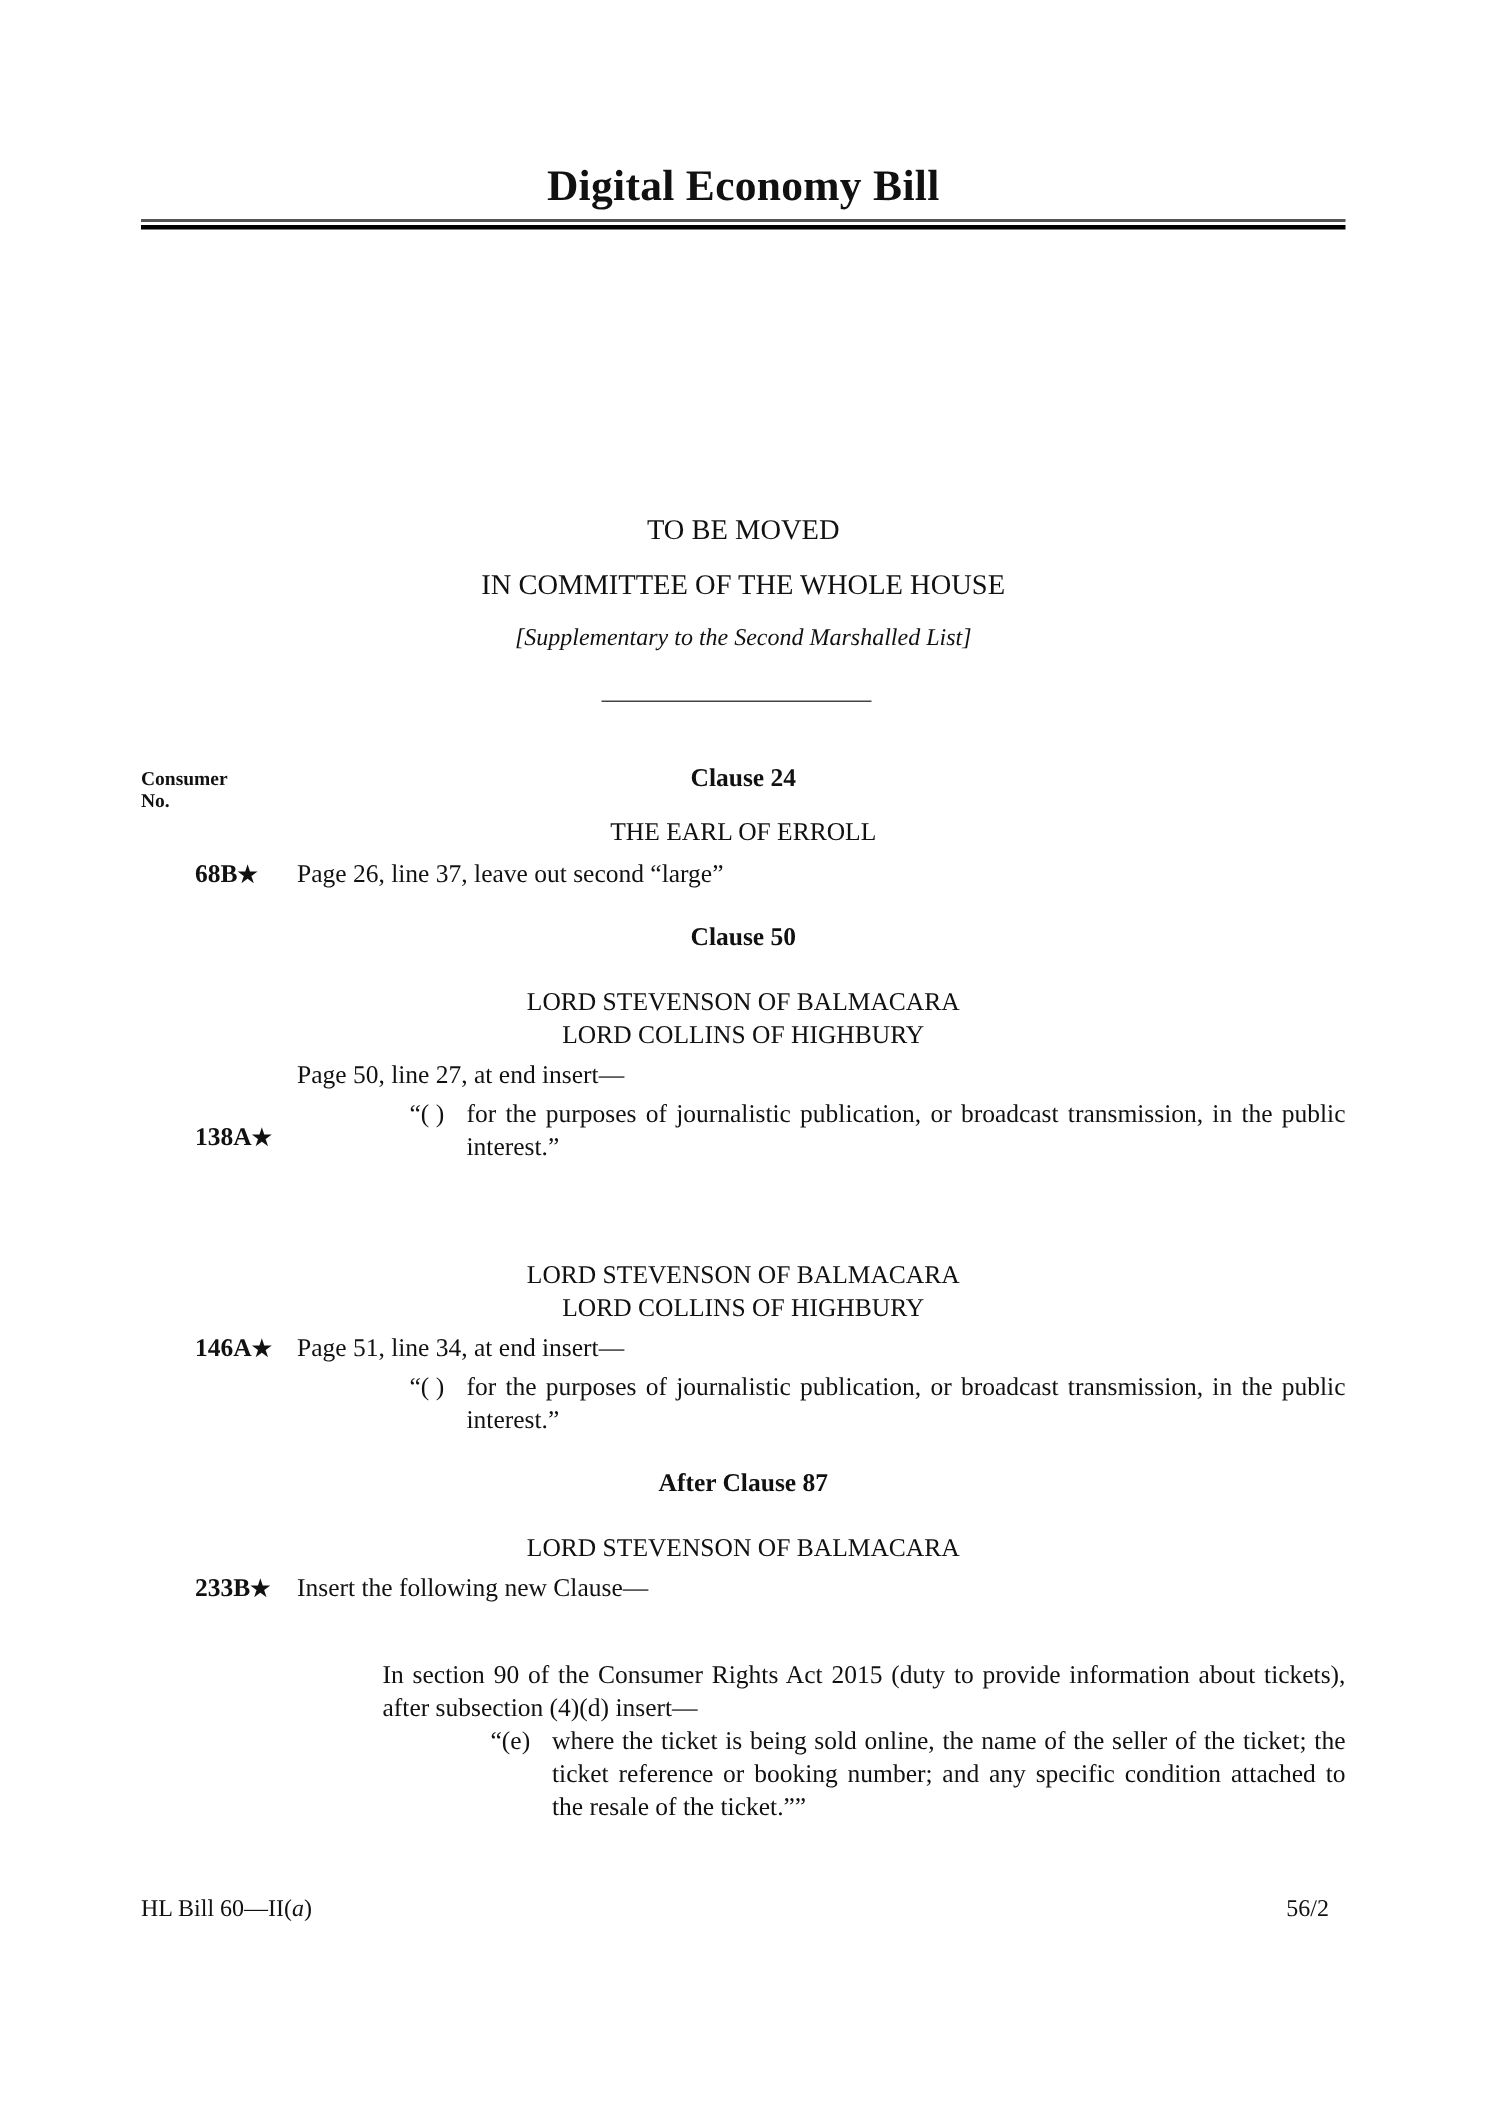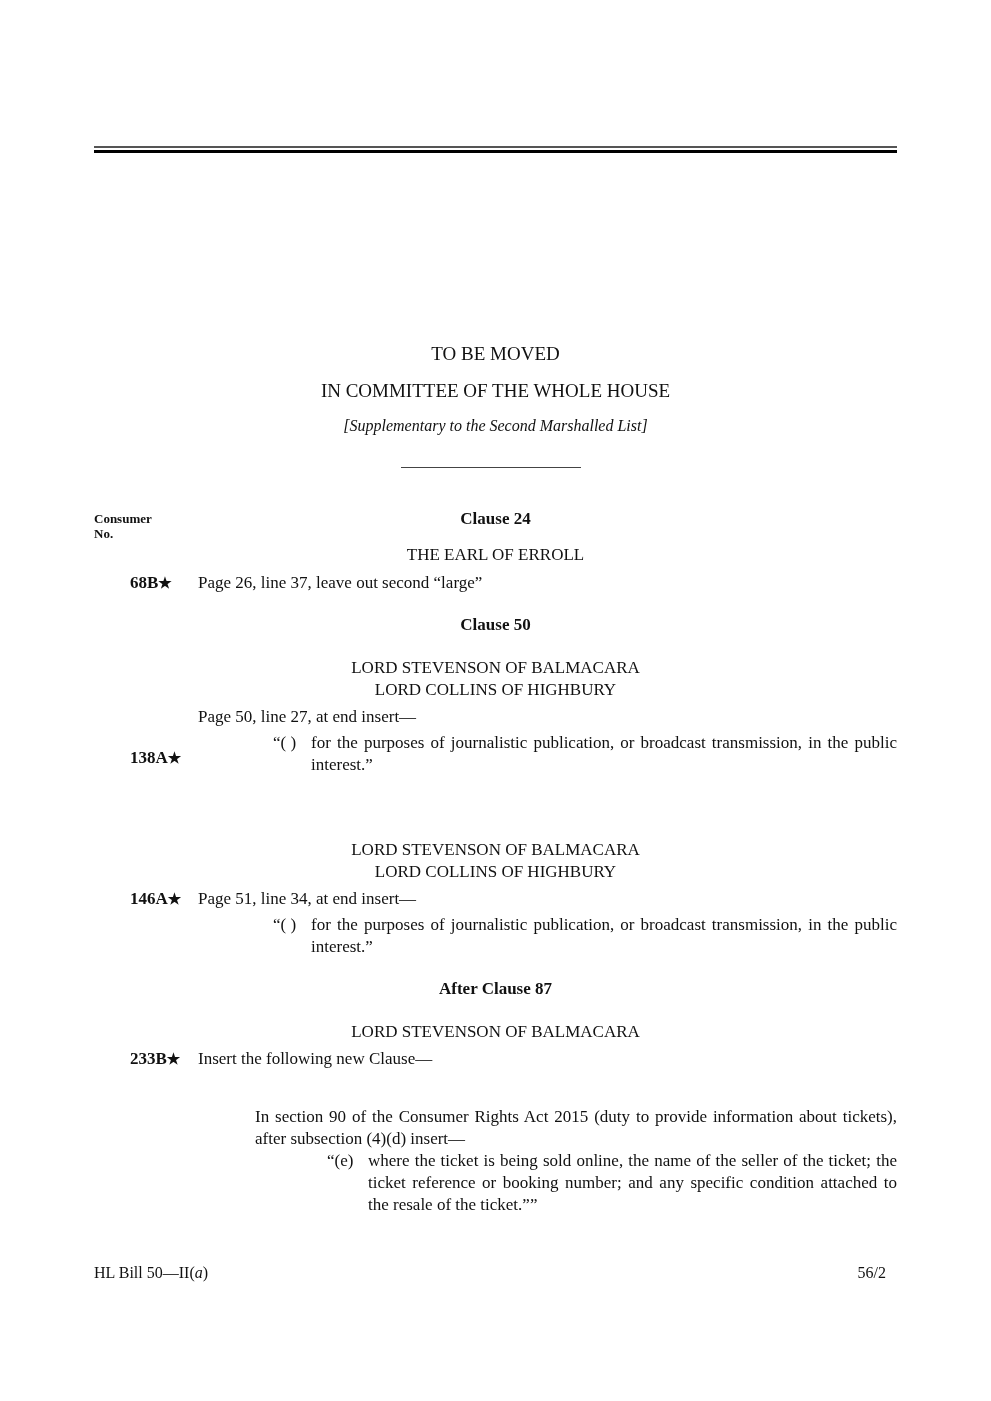--- a/index.html
+++ b/index.html
@@ -126,20 +126,21 @@
       font-family: "Liberation Serif", serif;
       font-size: 16px;
     }
     .star { font-size: 15px; }
   </style>
 </head>
 <body>
 
 <div class="page">
 
+  <div class="abs title">Digital Economy Bill</div>
   <div class="abs rule-thin"></div>
   <div class="abs rule-thick"></div>
 
   <div class="abs heading-line" style="top:343px;">TO BE MOVED</div>
   <div class="abs heading-line" style="top:380px;">IN COMMITTEE OF THE WHOLE HOUSE</div>
   <div class="abs subtitle">[Supplementary to the Second Marshalled List]</div>
   <div class="abs short-rule"></div>
 
   <div class="abs amend-no-label">
     <div>Consumer</div>
@@ -182,17 +183,17 @@
     <span>233B</span><span class="star">★</span>
   </div>
   <div class="abs body-text instruction" style="top:1048px;">Insert the following new Clause—</div>
   <div class="abs body-text para-block" style="top:1106px;">In section 90 of the Consumer Rights Act 2015 (duty to provide information about tickets), after subsection (4)(d) insert—</div>
   <div class="abs body-text sub-block" style="top:1150px;">
     <span class="quote-marker">“(e)</span>
     <span class="quote-text">where the ticket is being sold online, the name of the seller of the ticket; the ticket reference or booking number; and any specific condition attached to the resale of the ticket.””</span>
   </div>
 
   <div class="abs footer-left">
-    <span>HL Bill 50—II(</span><i>a</i><span>)</span>
+    <span>HL Bill 60—II(</span><i>a</i><span>)</span>
   </div>
   <div class="abs footer-right">56/2</div>
 
 </div>
 
 </body></html>

